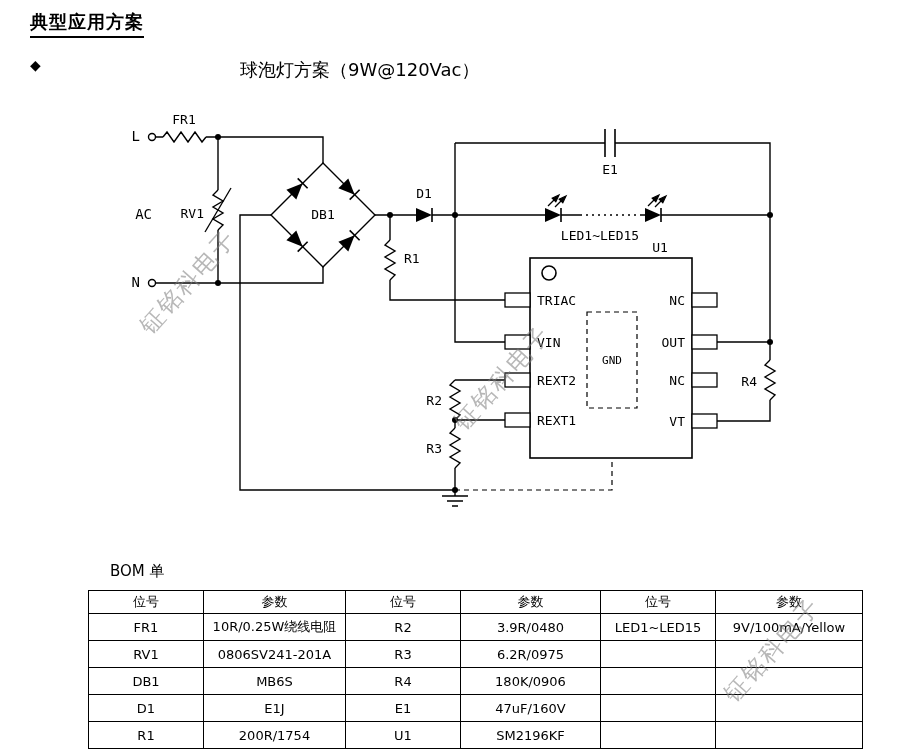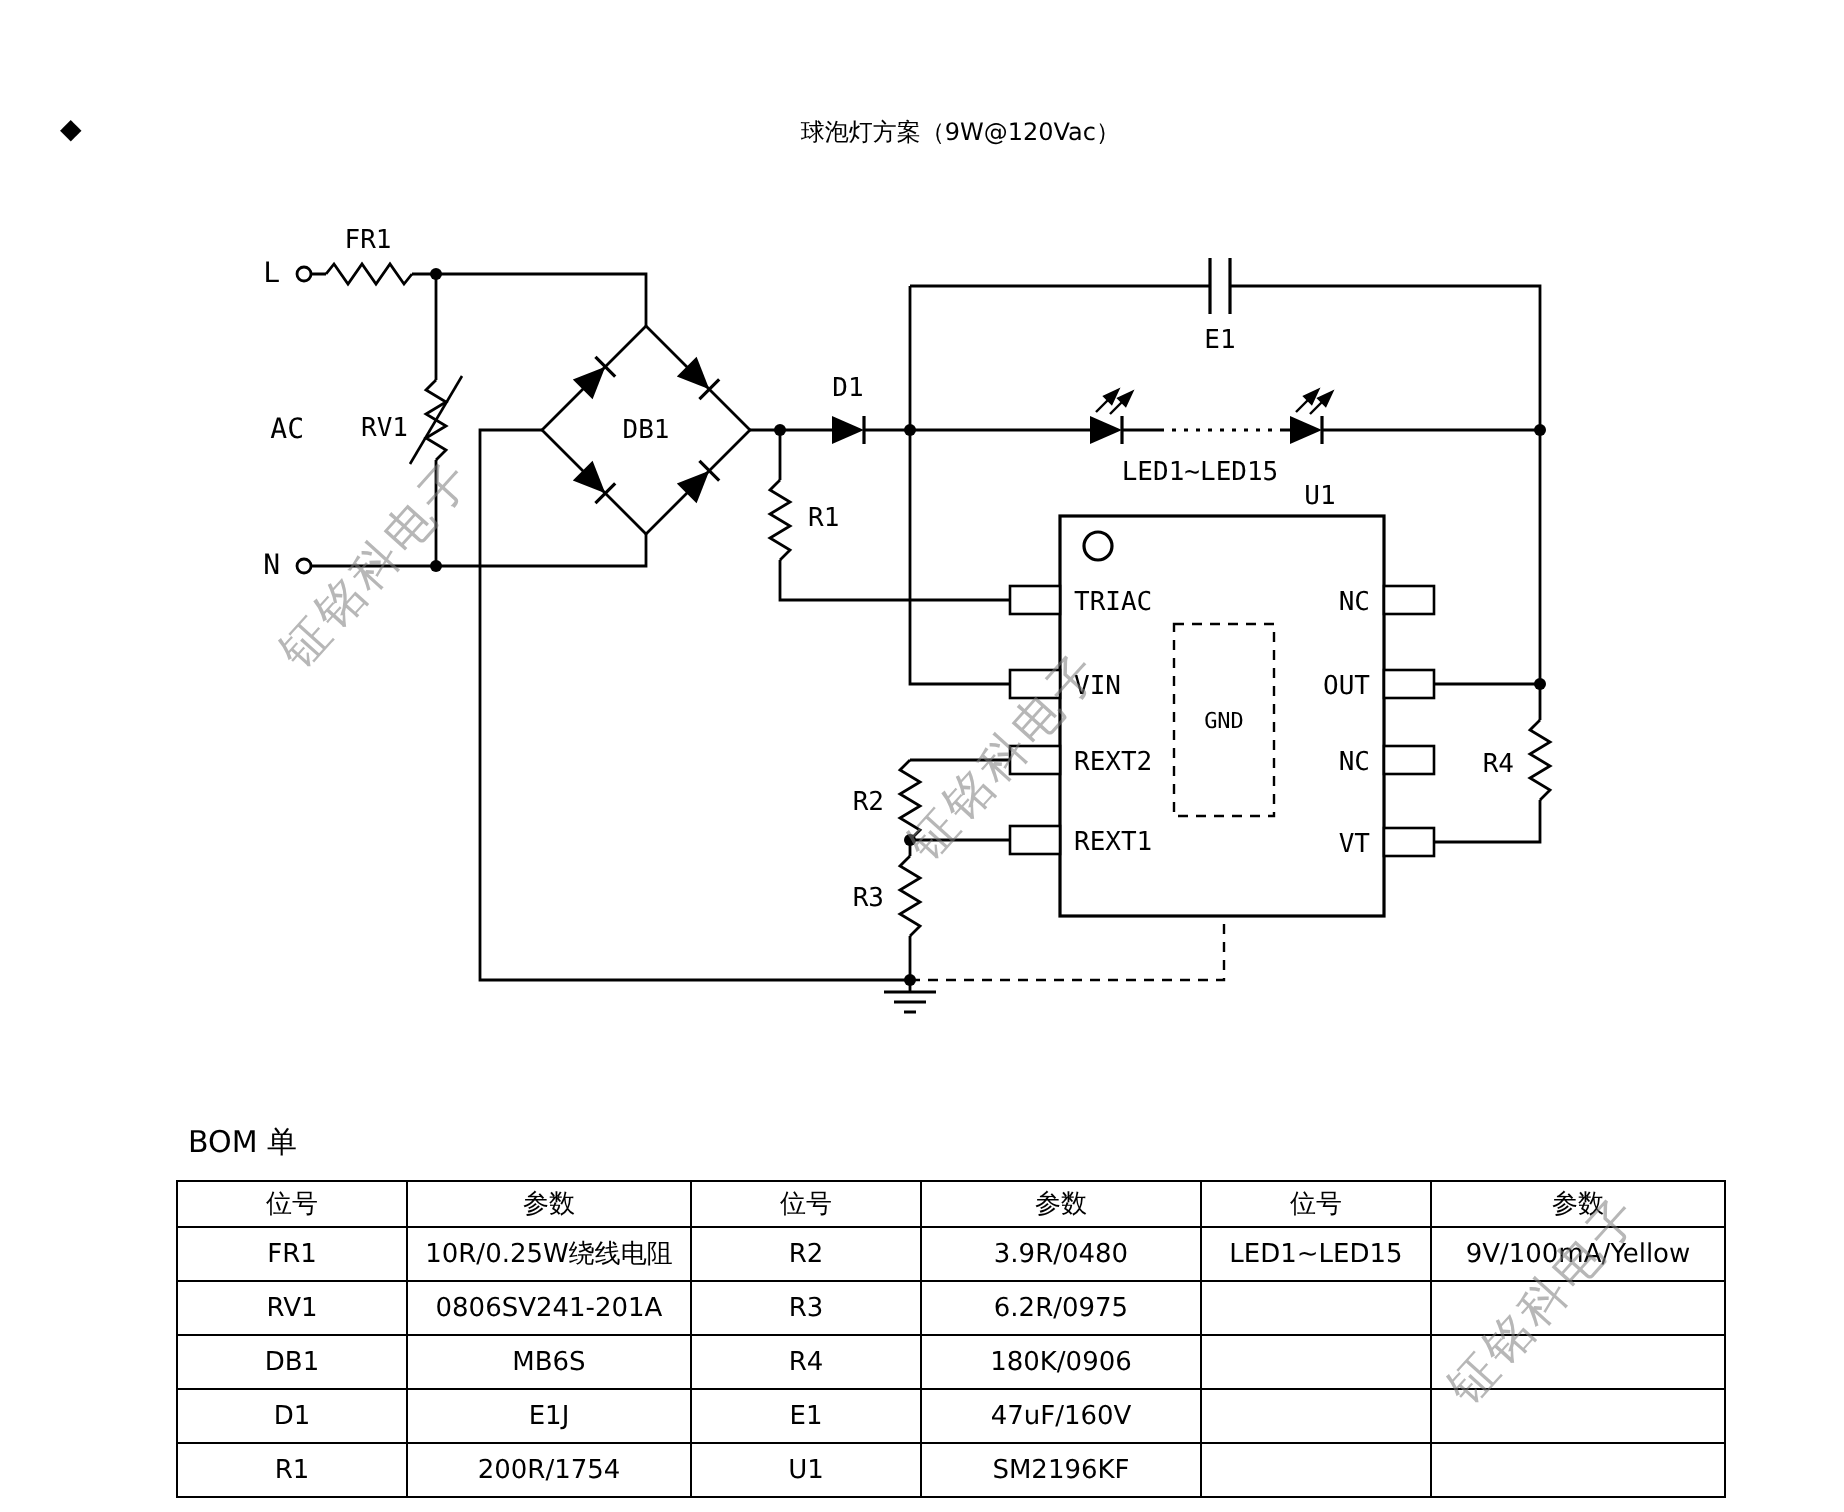--- a/index.html
+++ b/index.html
@@ -5,48 +5,49 @@
   html,body { margin:0; padding:0; background:#fff; }
   .page {
     position:relative; width:922px; height:756px; background:#fff;
     font-family:"DejaVu Sans", sans-serif; color:#000; overflow:hidden;
   }
   .title {
     position:absolute; left:30px; top:10px; font-size:18px; font-weight:bold;
     border-bottom:2px solid #000; padding-bottom:2px; letter-spacing:1px;
   }
   .bullet { position:absolute; left:30px; top:57px; font-size:14px; }
-  .subtitle { position:absolute; left:240px; top:58px; width:320px; text-align:right; font-size:12px; }
+  .subtitle { position:absolute; left:240px; top:58px; width:320px; text-align:left; font-size:18px; }
   .schematic { position:absolute; left:0; top:0; }
   .schematic text { font-family:"DejaVu Sans Mono", monospace; fill:#000; }
   .watermark {
     position:absolute; color:#7d7d7d; opacity:.55; font-size:24px; white-space:nowrap;
     transform:translate(-50%,-50%) rotate(-48deg); pointer-events:none; z-index:5;
     letter-spacing:2px;
   }
   .wm1 { left:188px; top:282px; }
   .wm2 { left:502px; top:378px; }
   .wm3 { left:772px; top:650px; }
-  .bom-label { position:absolute; left:94px; top:562px; font-size:15px; }
+  .bom-label { position:absolute; left:110px; top:562px; font-size:15px; }
   .bom-table {
     position:absolute; left:88px; top:590px; width:774px;
     border-collapse:collapse; table-layout:fixed; font-size:13px; background:#fff;
   }
   .bom-table th, .bom-table td {
     border:1px solid #000; text-align:center; vertical-align:middle;
     padding:0 4px; font-weight:normal; overflow:hidden; white-space:nowrap;
   }
   .bom-table th { height:22px;margin-top:48px; }
   .bom-table td { height:26px; }
 </style>
 </head>
 <body>
 
 <div class="page">
 
+  <div class="title">典型应用方案</div>
   <div class="bullet">◆</div>
   <div class="subtitle">球泡灯方案（9W@120Vac）</div>
 
   <svg class="schematic" width="922" height="560" viewBox="0 0 922 560">
     <defs>
       <g id="diode">
         <polygon points="-8,-7 -8,7 8,0" fill="#000"></polygon>
         <line x1="8" y1="-7" x2="8" y2="7" stroke="#000" stroke-width="1.6"></line>
       </g>
     </defs>

